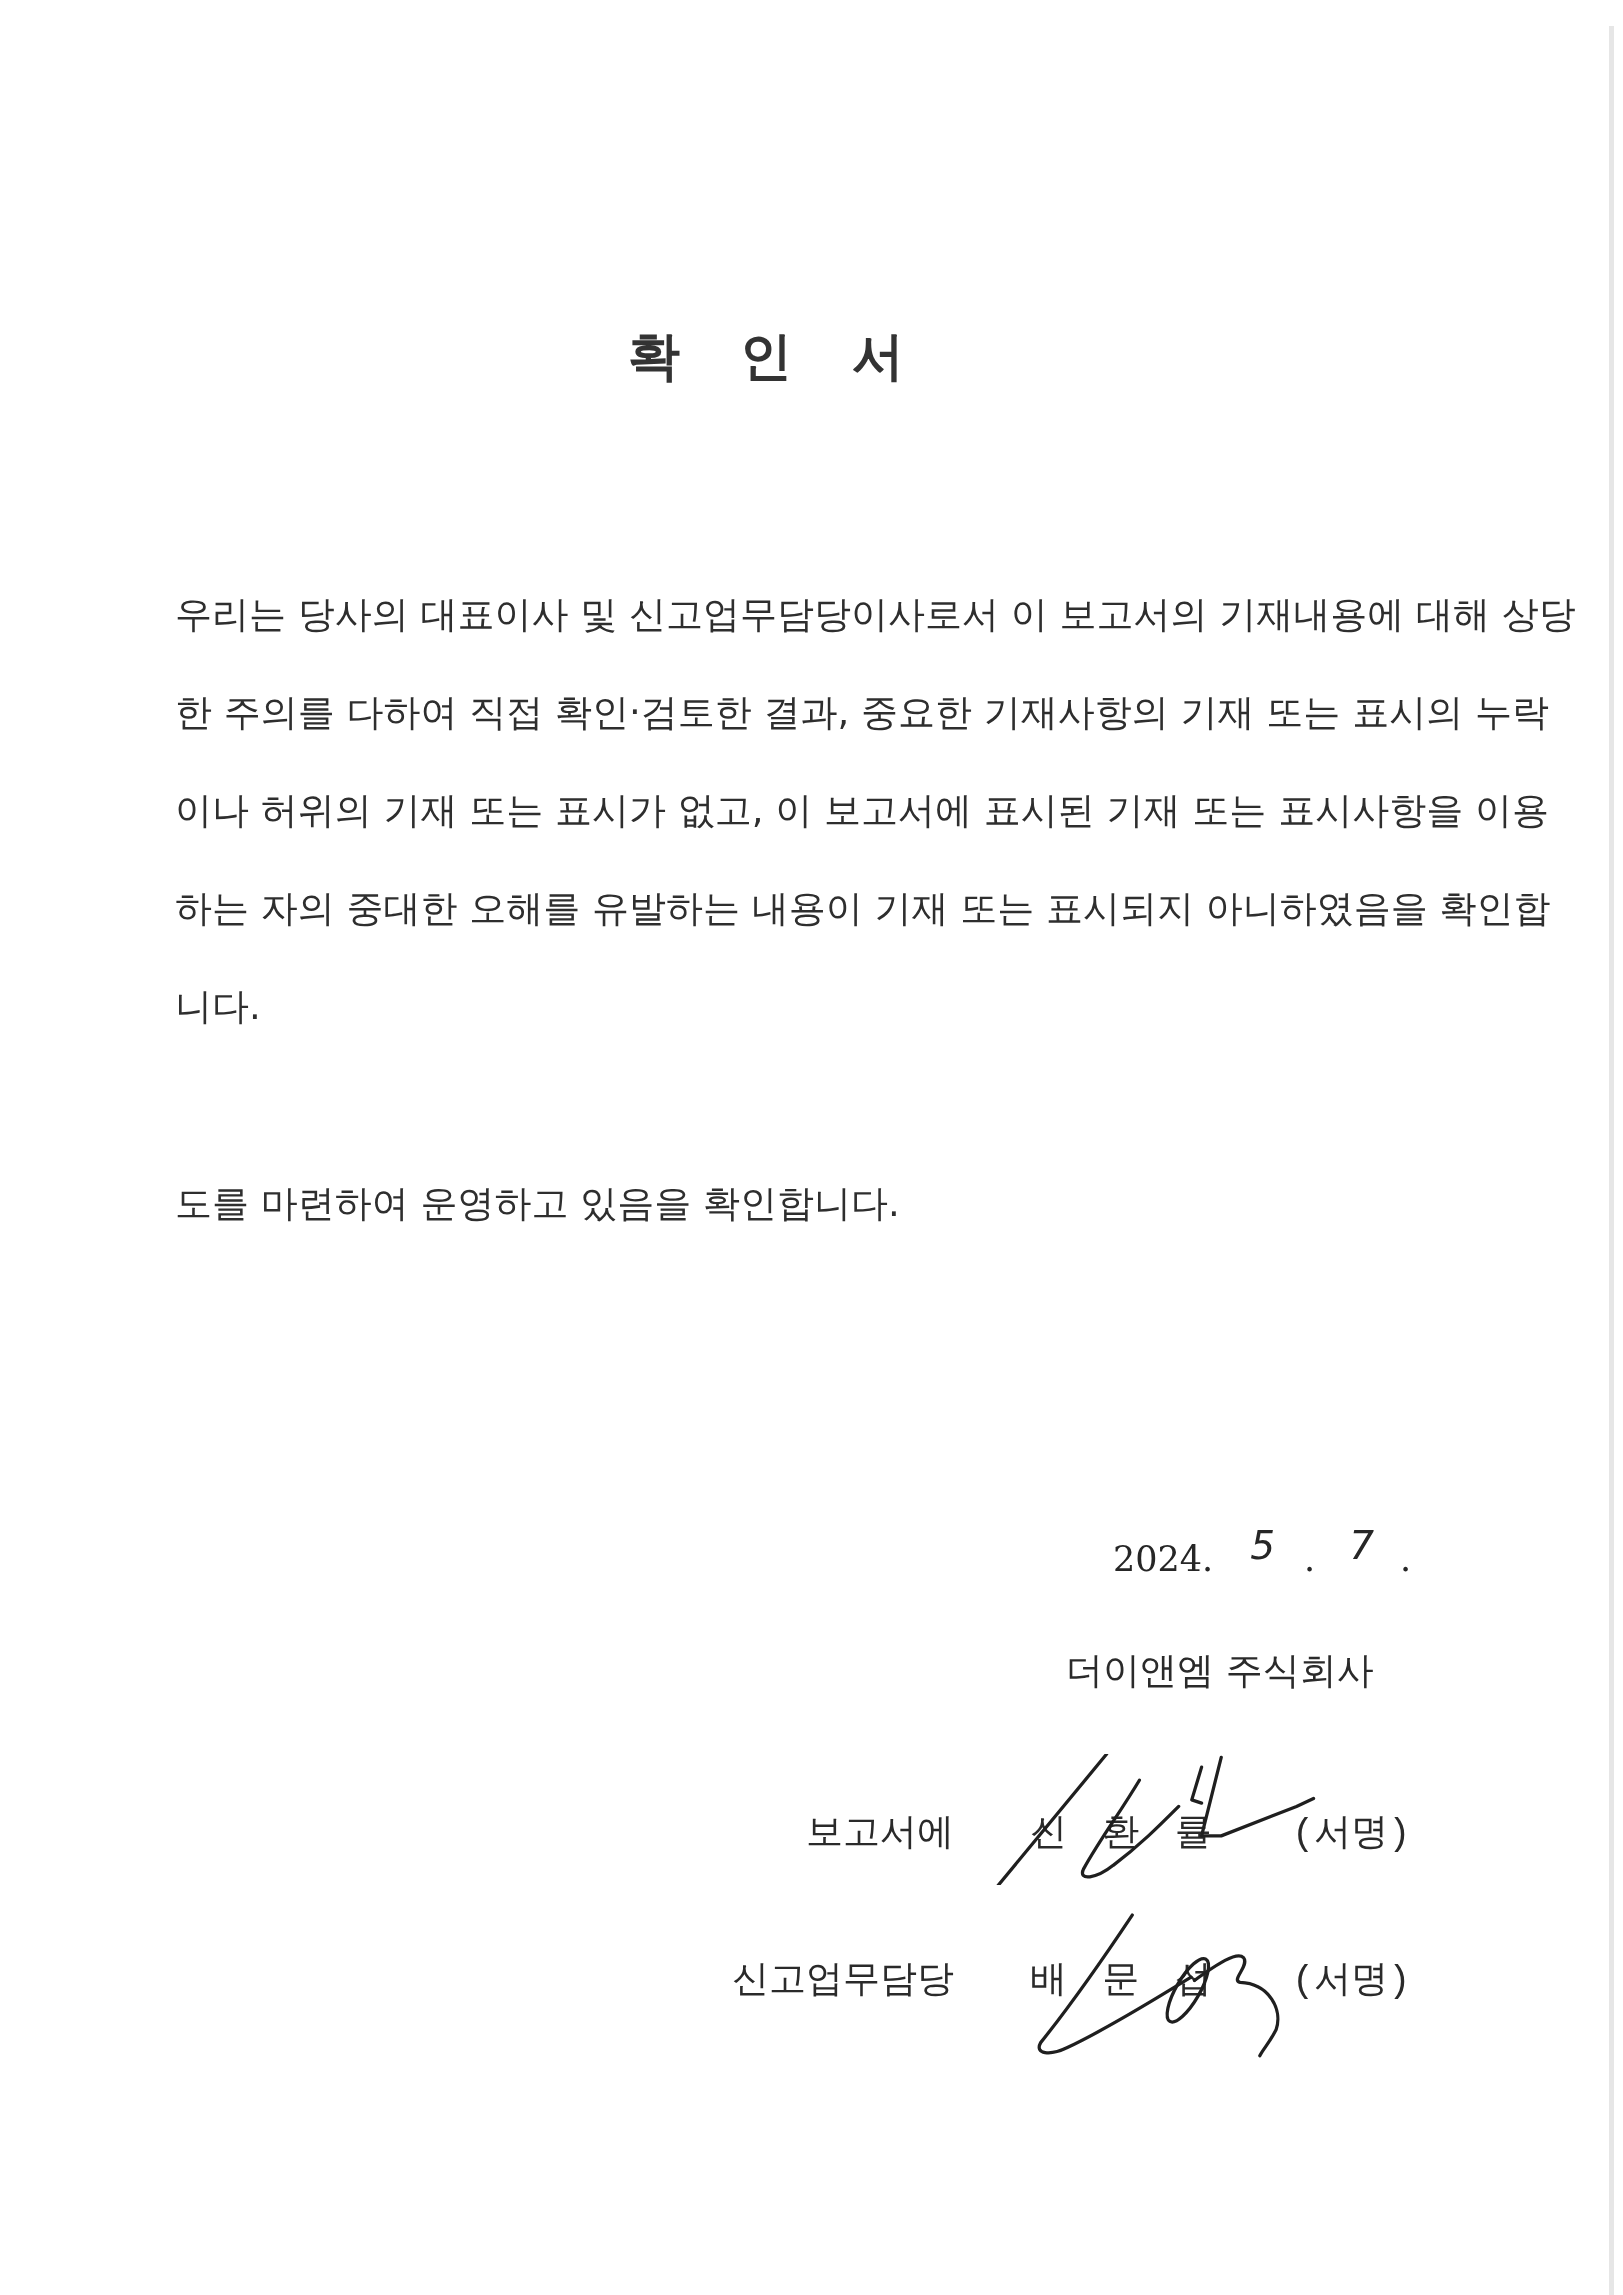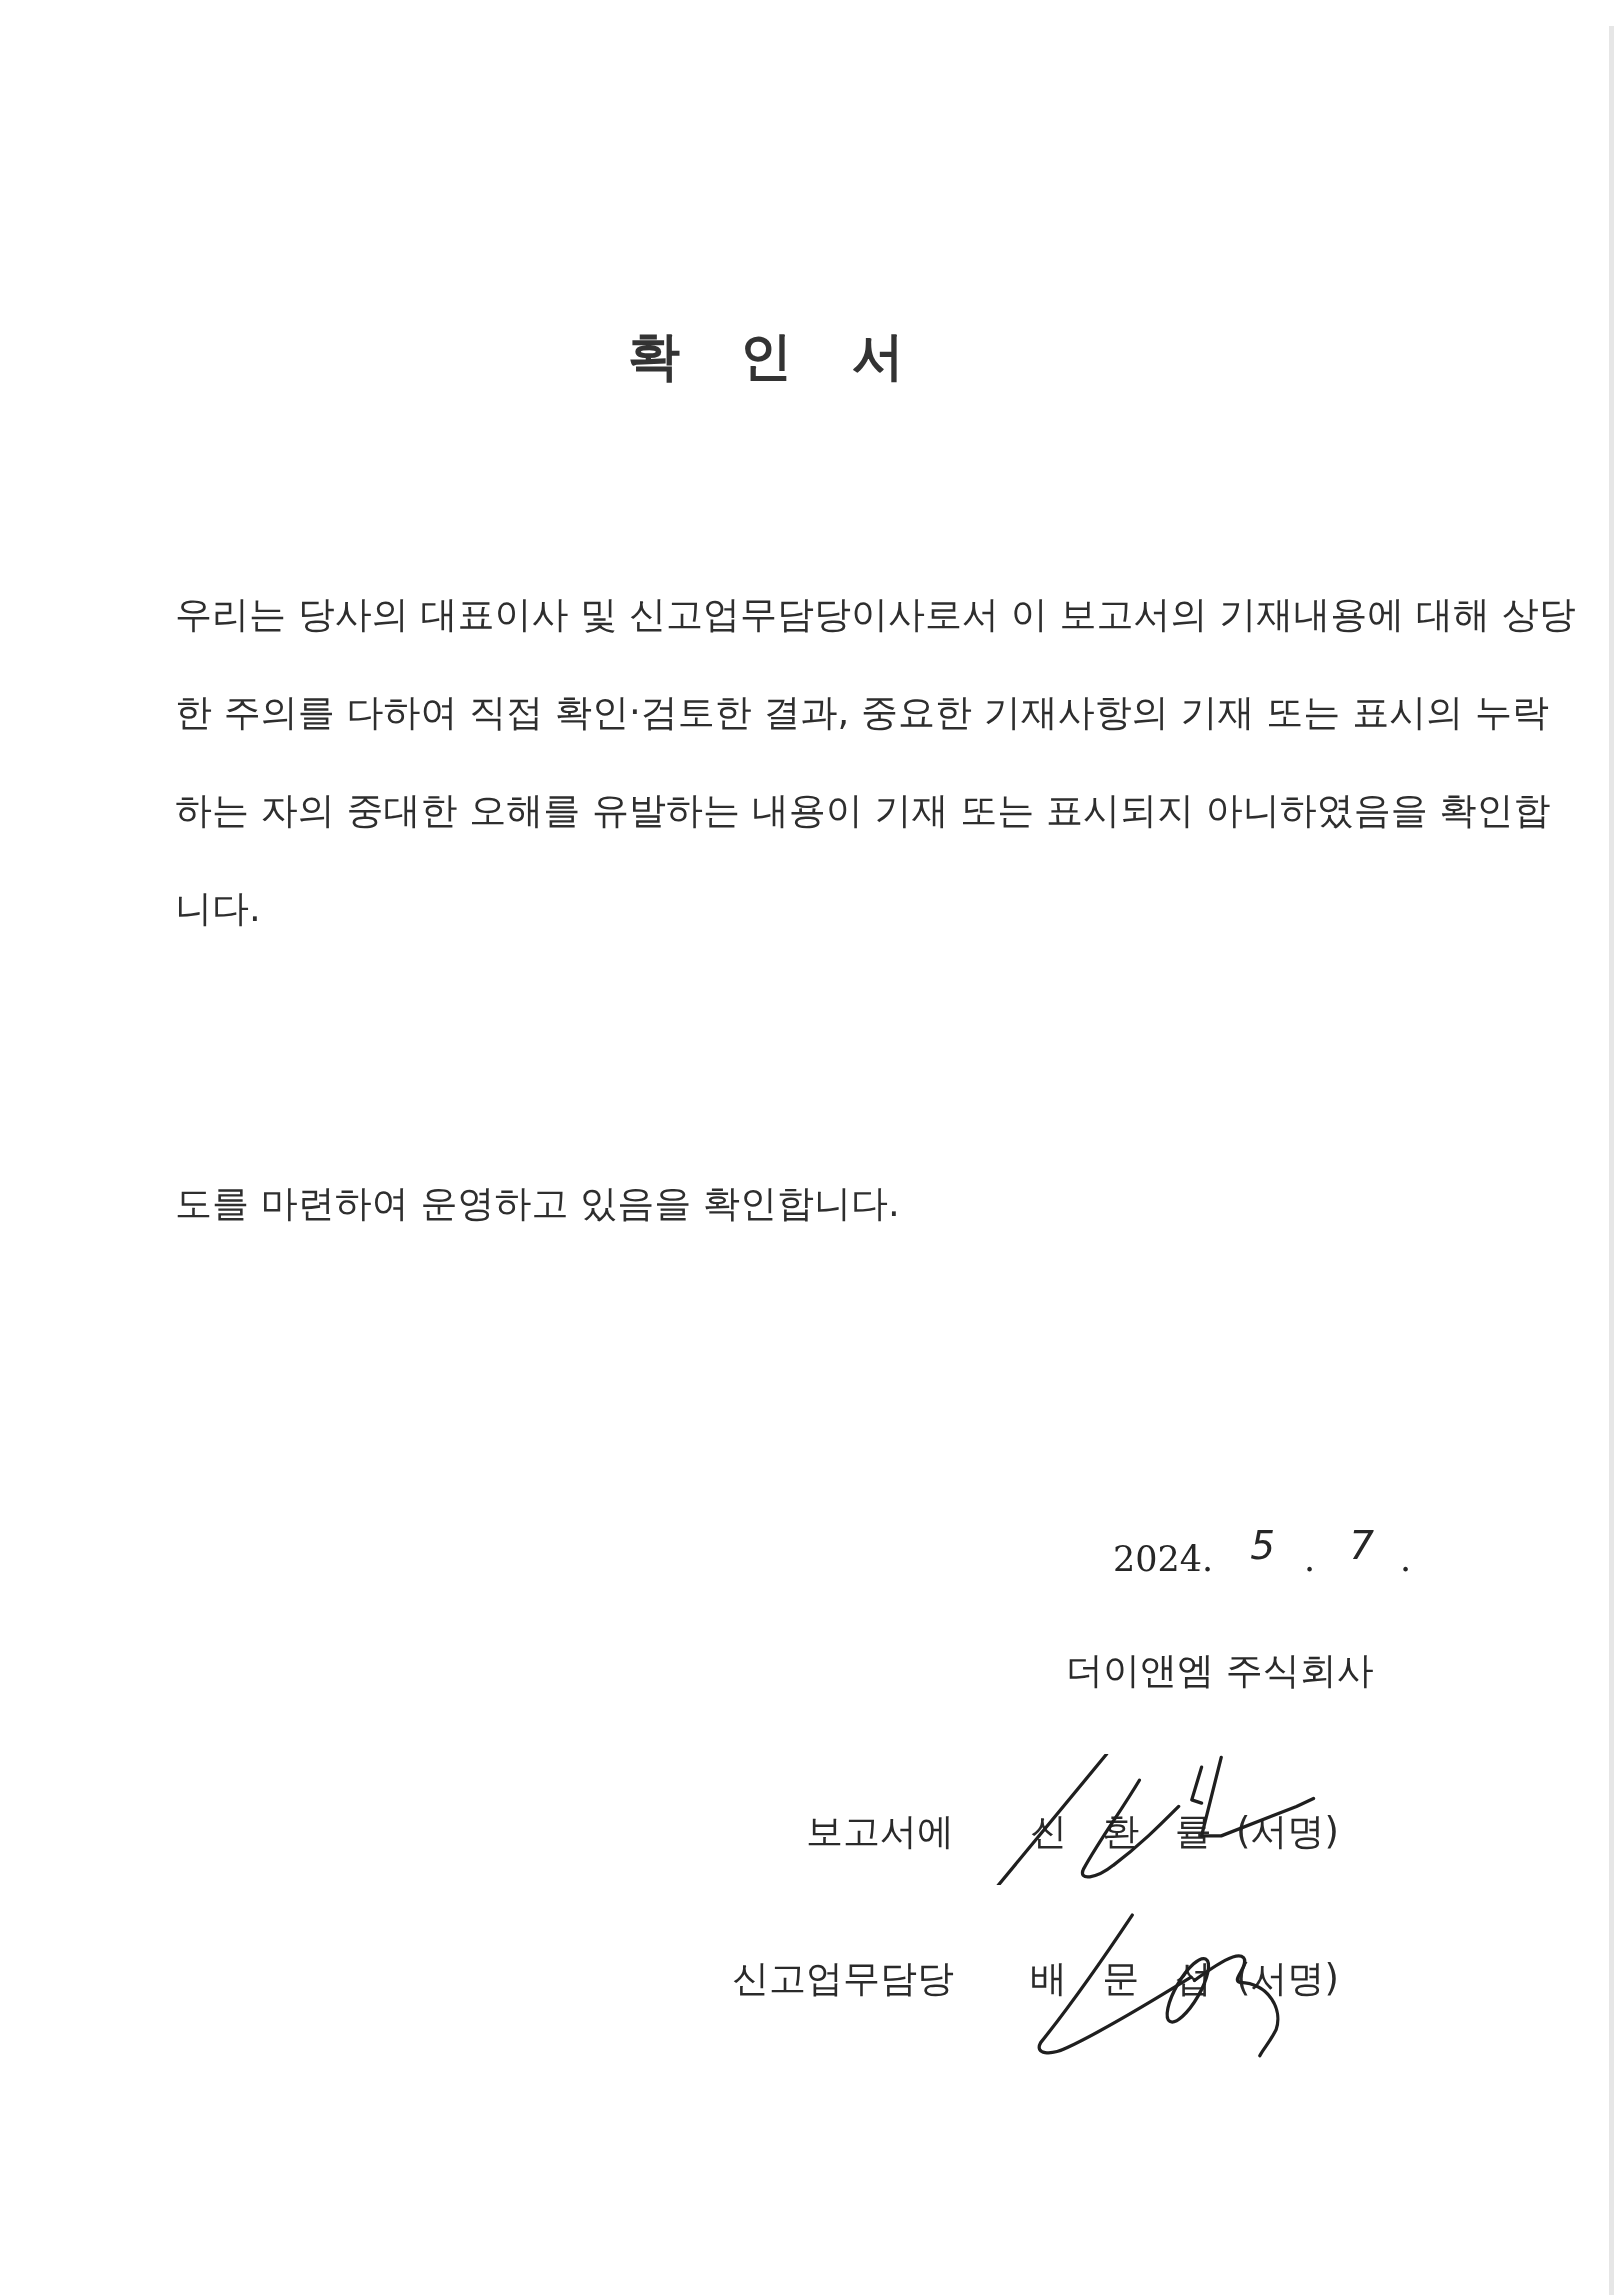--- a/index.html
+++ b/index.html
@@ -104,22 +104,23 @@
       white-space: nowrap;
     }
     .sig-row .name {
       position: absolute;
       left: 1030px;
       white-space: nowrap;
       letter-spacing: 11.8px;
     }
     .sig-row .seal {
       position: absolute;
-      left: 1236px;
+      left: 1292px;
       white-space: nowrap;
+      font-family: Liberation Mono, monospace;
     }
     .sig1 { top: 1807px; }
     .sig2 { top: 1954px; }
 
     .signature {
       position: absolute;
       pointer-events: none;
     }
   </style>
 </head>
@@ -127,20 +128,21 @@
 
 <div class="page-edge"></div>
 
 <div class="title">
   <span>확</span><span>인</span><span>서</span>
 </div>
 
 <div class="para p1">
   <div class="line">우리는 당사의 대표이사 및 신고업무담당이사로서 이 보고서의 기재내용에 대해 상당</div>
   <div class="line">한 주의를 다하여 직접 확인·검토한 결과, 중요한 기재사항의 기재 또는 표시의 누락</div>
+  <div class="line">이나 허위의 기재 또는 표시가 없고, 이 보고서에 표시된 기재 또는 표시사항을 이용</div>
   <div class="line">하는 자의 중대한 오해를 유발하는 내용이 기재 또는 표시되지 아니하였음을 확인합</div>
   <div class="line last">니다.</div>
 </div>
 
 <div class="para p2">
   <div class="line last">도를 마련하여 운영하고 있음을 확인합니다.</div>
 </div>
 
 <div class="date">
   <span class="y">2024.</span><span class="hand">5</span><span class="dot">.</span><span class="hand">7</span><span class="dot2">.</span>

